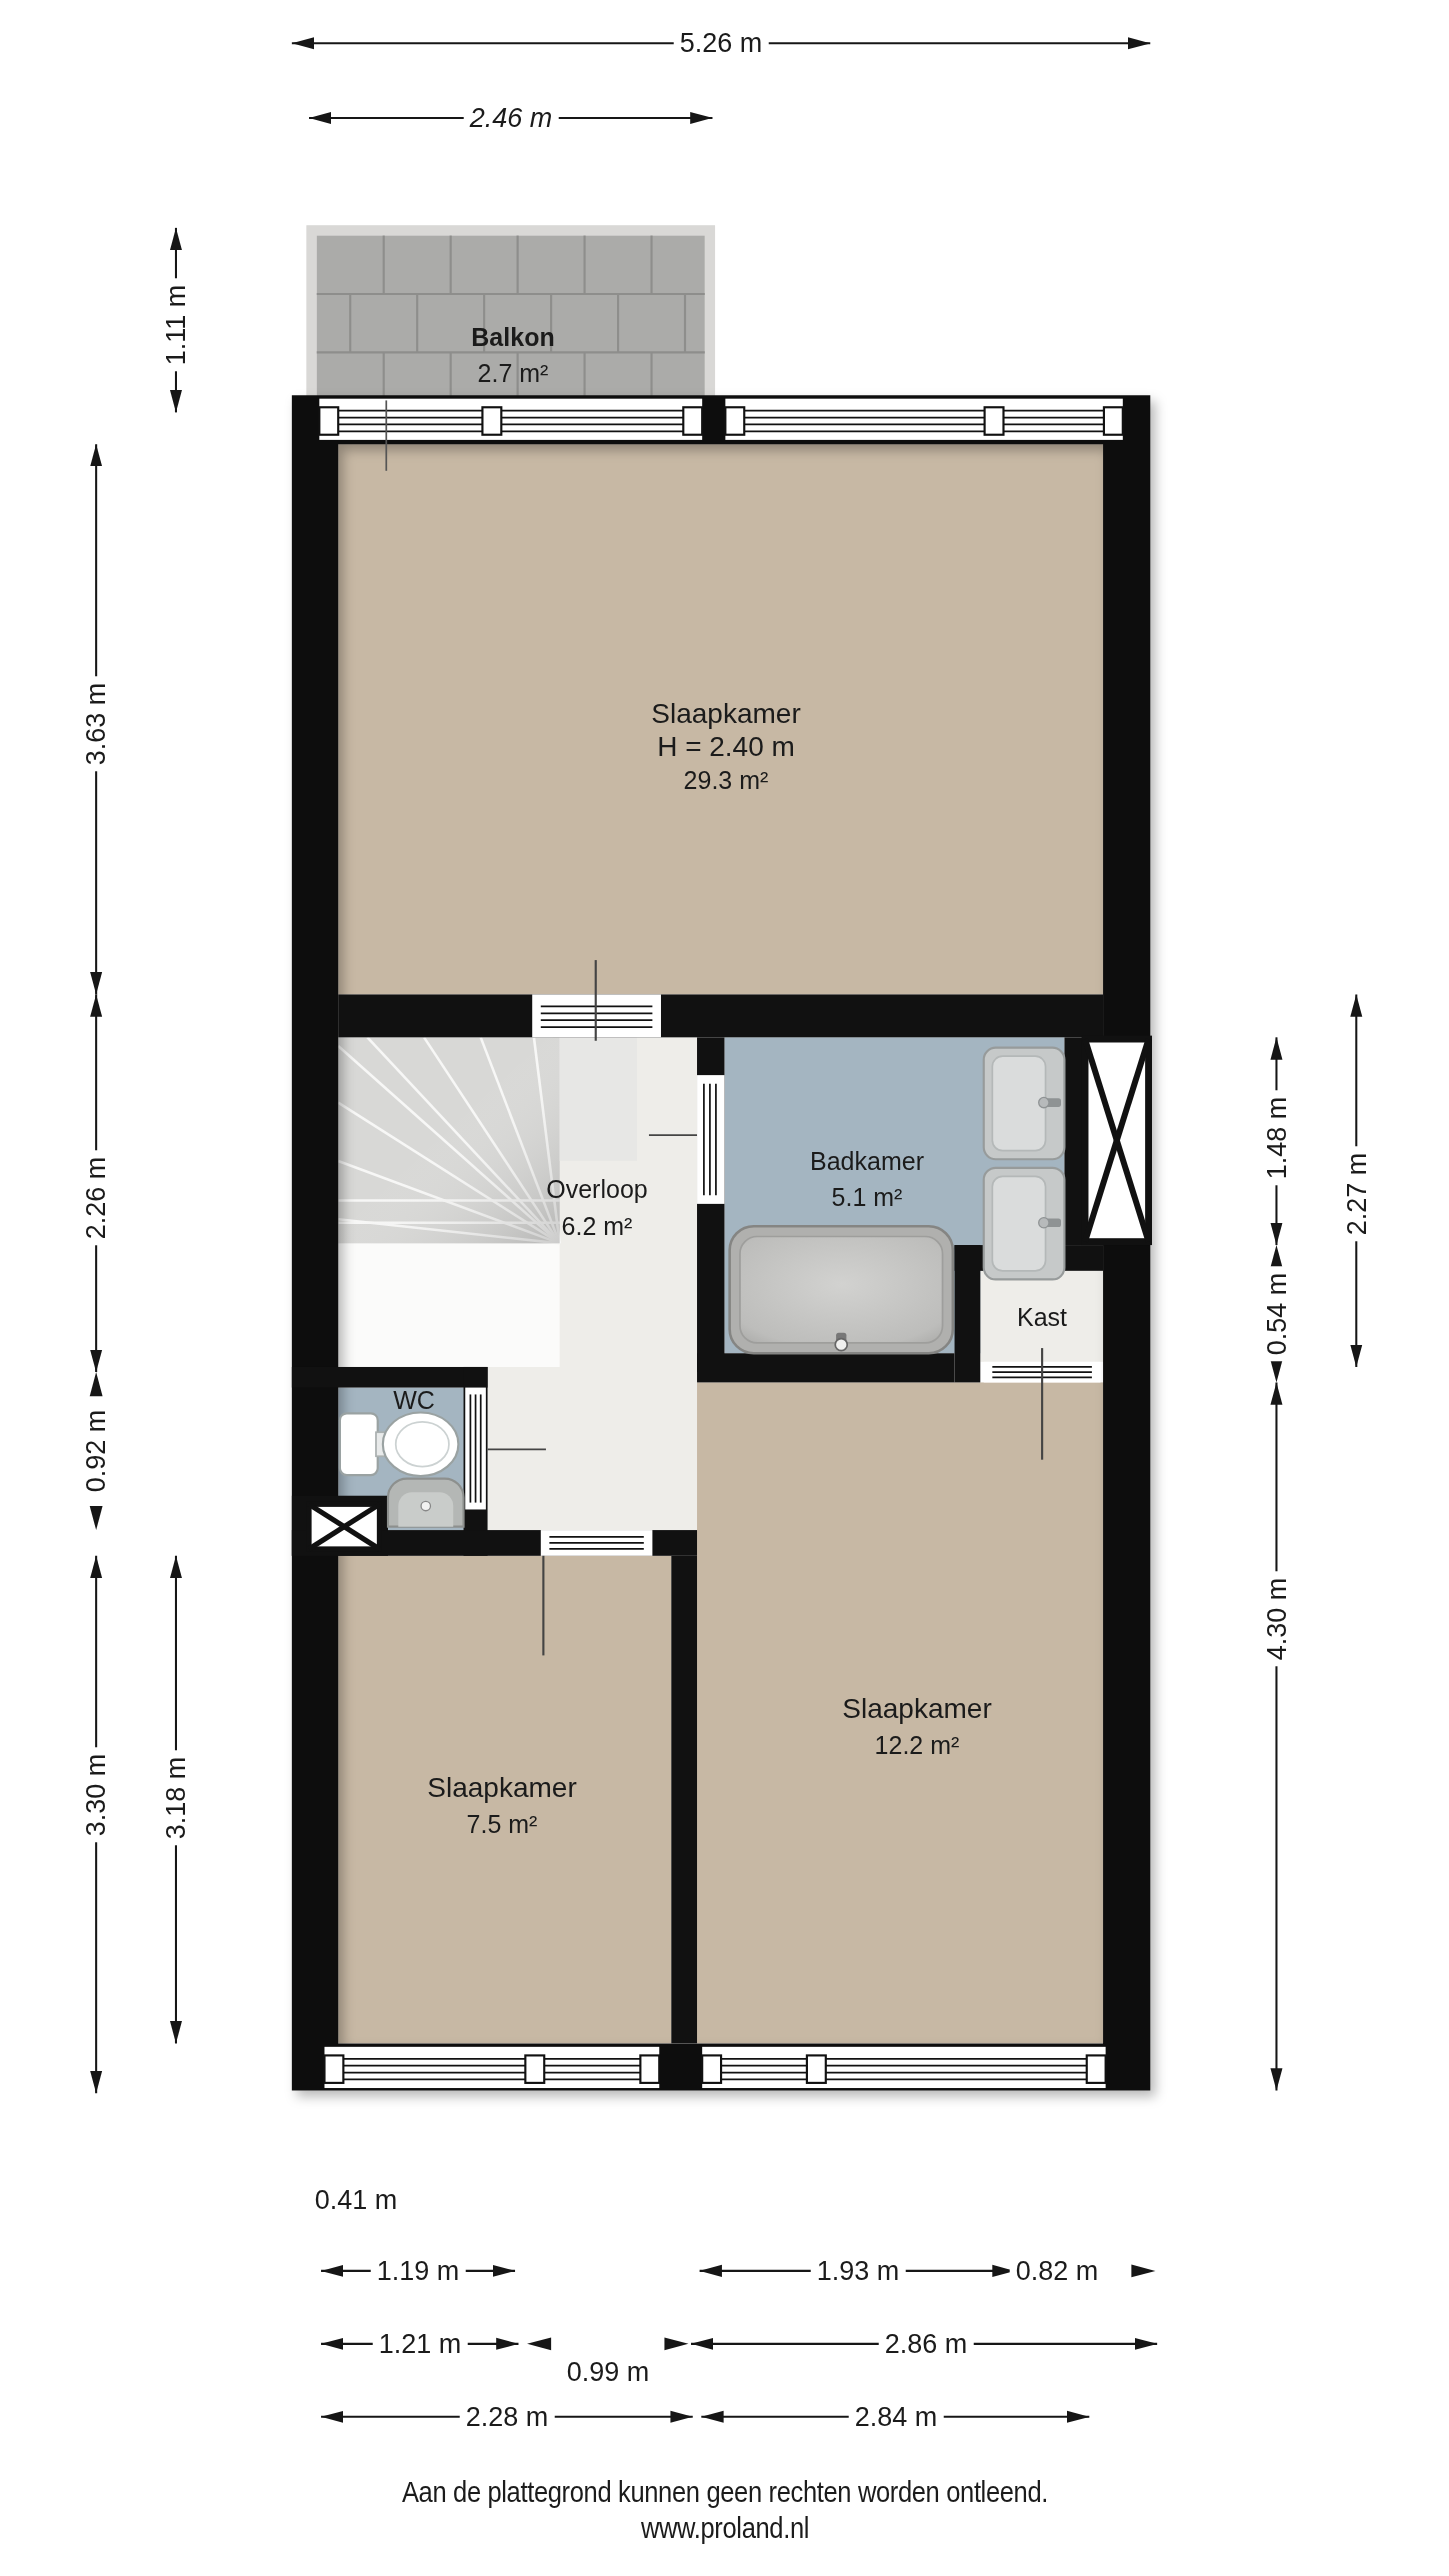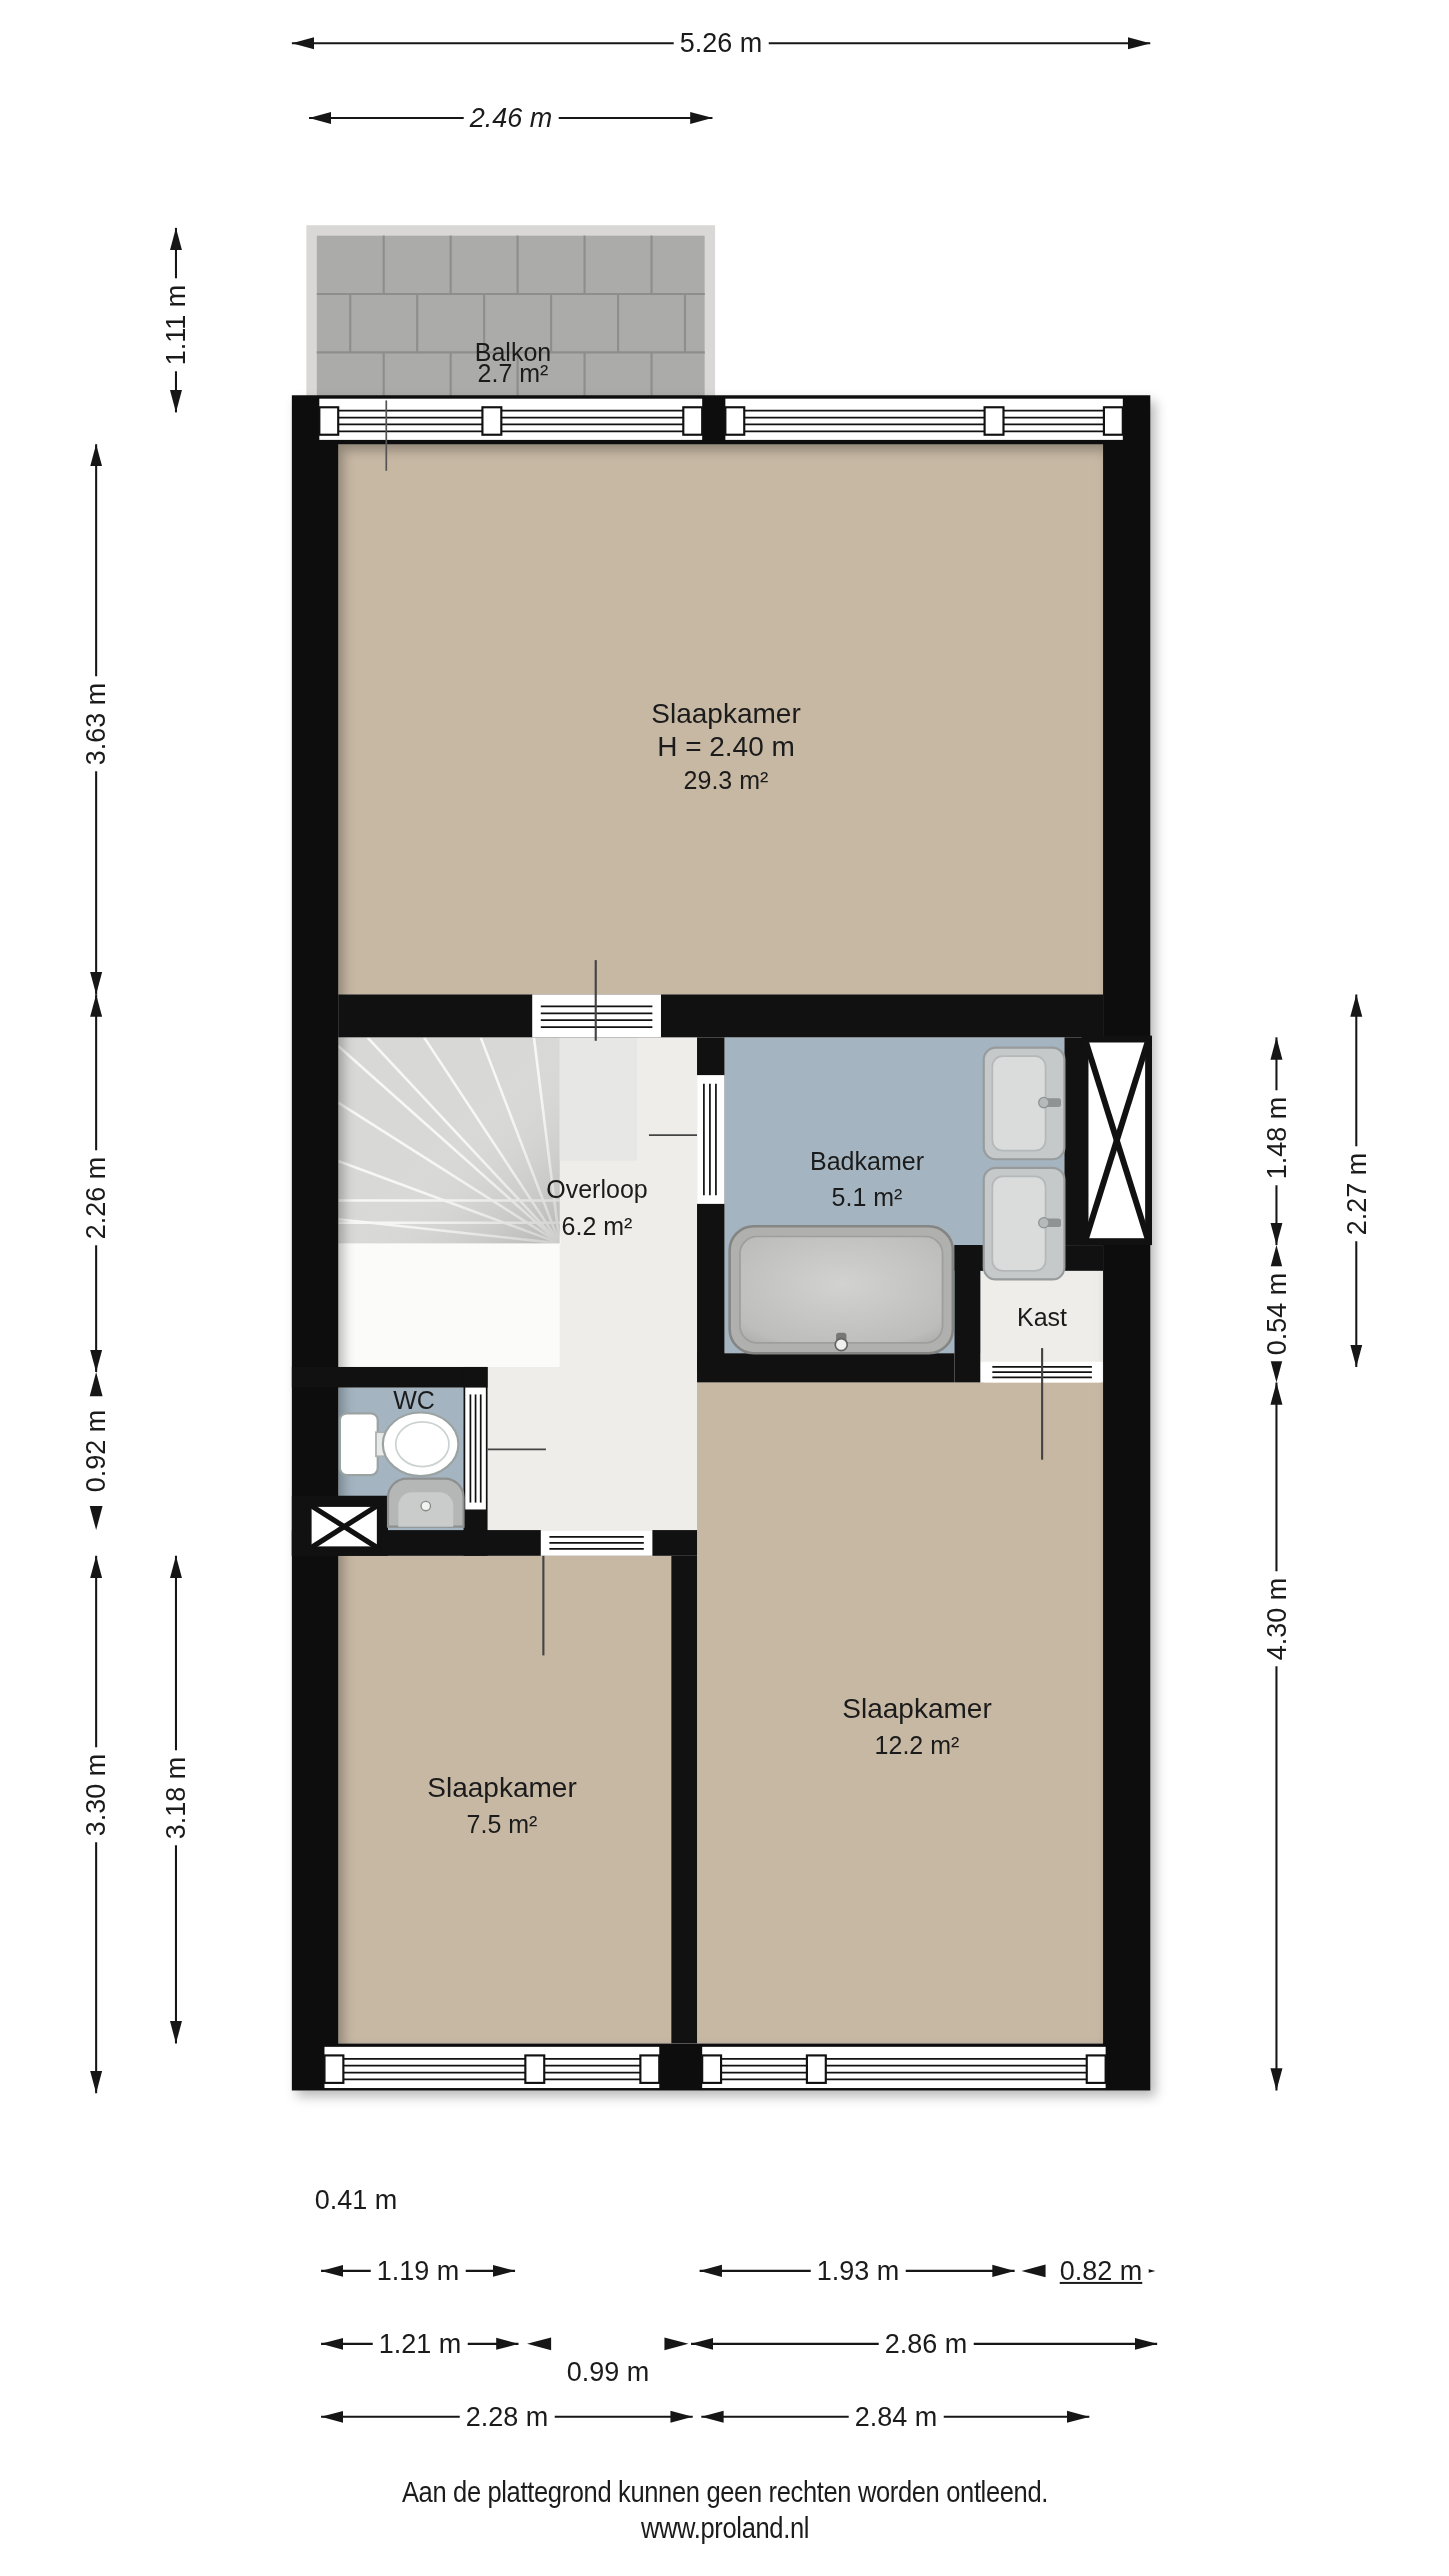--- a/index.html
+++ b/index.html
@@ -288,21 +288,21 @@
     <polygon points="112,1782 104.5,1754 119.5,1754"></polygon>
     <polygon points="1487,1450 1479.5,1478 1494.5,1478"></polygon>
     <polygon points="1487,1610 1479.5,1582 1494.5,1582"></polygon>
     <polygon points="1190,2645 1218,2637.5 1218,2652.5"></polygon>
     <polygon points="1346,2645 1318,2637.5 1318,2652.5"></polygon>
     <polygon points="614,2730 642,2722.5 642,2737.5"></polygon>
     <polygon points="802,2730 774,2722.5 774,2737.5"></polygon>
   </g>
 </svg>
 
-<div class="lbl room-sub" style="left:513px;top:352px;">Balkon</div>
+<div class="lbl room-sub" style="left:513px;top:337px;font-weight:bold;">Balkon</div>
 <div class="lbl room-sub" style="left:513px;top:373px;">2.7 m²</div>
 <div class="lbl room-title" style="left:726px;top:714px;">Slaapkamer</div>
 <div class="lbl room-sub2" style="left:726px;top:747px;">H = 2.40 m</div>
 <div class="lbl room-sub" style="left:726px;top:780px;">29.3 m²</div>
 <div class="lbl room-sub" style="left:597px;top:1189px;">Overloop</div>
 <div class="lbl room-sub" style="left:597px;top:1226px;">6.2 m²</div>
 <div class="lbl room-sub" style="left:867px;top:1161px;">Badkamer</div>
 <div class="lbl room-sub" style="left:867px;top:1197px;">5.1 m²</div>
 <div class="lbl small-room" style="left:1042px;top:1317px;">Kast</div>
 <div class="lbl small-room" style="left:414px;top:1400px;">WC</div>
@@ -319,21 +319,21 @@
 <div class="lbl dim v" style="left:96px;top:1451px;">0.92 m</div>
 <div class="lbl dim v" style="left:96px;top:1795px;">3.30 m</div>
 <div class="lbl dim v" style="left:176px;top:1798px;">3.18 m</div>
 <div class="lbl dim v" style="left:1277px;top:1138px;">1.48 m</div>
 <div class="lbl dim v" style="left:1357px;top:1194px;">2.27 m</div>
 <div class="lbl dim v" style="left:1277px;top:1314px;">0.54 m</div>
 <div class="lbl dim v" style="left:1277px;top:1619px;">4.30 m</div>
 <div class="lbl dim nobg" style="left:356px;top:2200px;">0.41 m</div>
 <div class="lbl dim" style="left:418px;top:2271px;">1.19 m</div>
 <div class="lbl dim" style="left:858px;top:2271px;">1.93 m</div>
-<div class="lbl dim" style="left:1101px;top:2271px;text-decoration:underline;">0.82 m</div>
+<div class="lbl dim" style="left:1057px;top:2271px;">0.82 m</div>
 <div class="lbl dim" style="left:420px;top:2344px;">1.21 m</div>
 <div class="lbl dim" style="left:608px;top:2344px;margin-top:28px;">0.99 m</div>
 <div class="lbl dim" style="left:926px;top:2344px;">2.86 m</div>
 <div class="lbl dim" style="left:507px;top:2417px;">2.28 m</div>
 <div class="lbl dim" style="left:896px;top:2417px;">2.84 m</div>
 
 <div class="lbl footer-line" style="left:725px;top:2492px;">Aan de plattegrond kunnen geen rechten worden ontleend.</div>
 <div class="lbl footer-line" style="left:725px;top:2528px;">www.proland.nl</div>
 
 </div>

